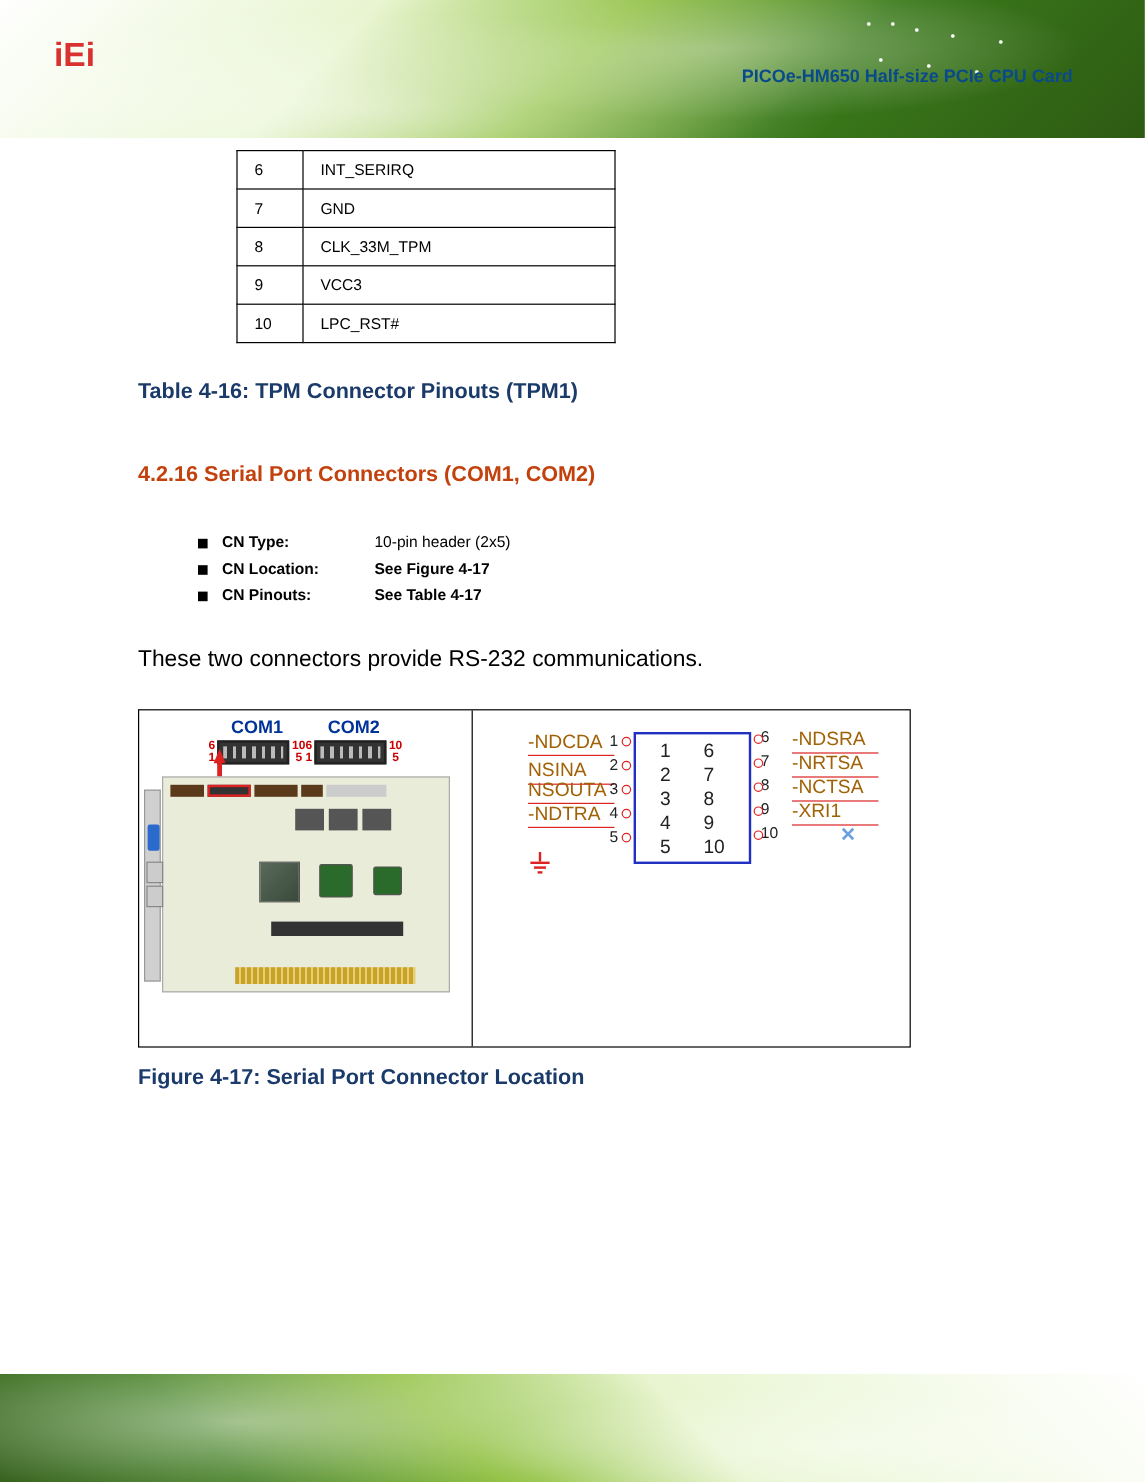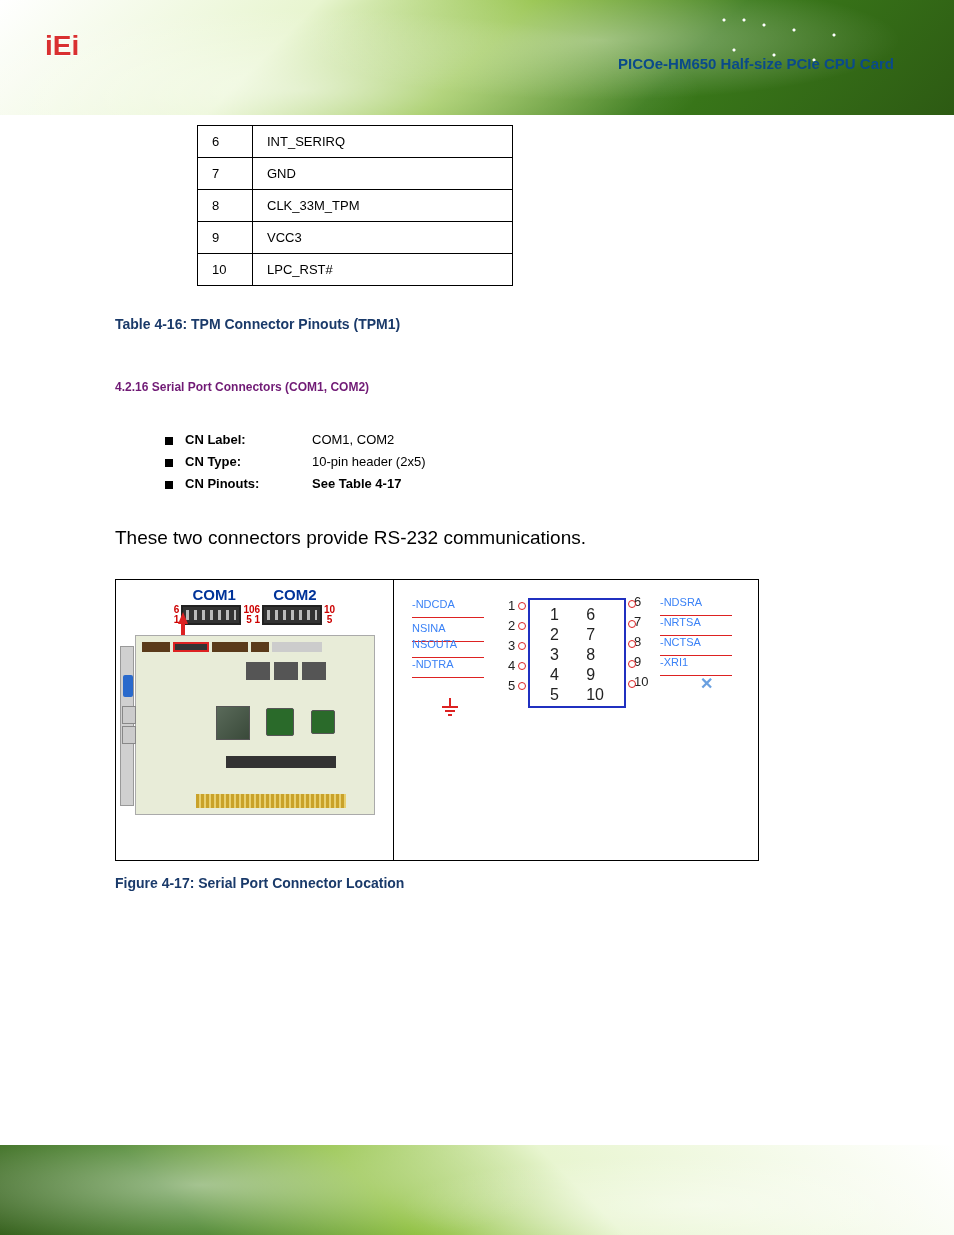--- a/index.html
+++ b/index.html
@@ -82,25 +82,25 @@
   }
   .small-table td {
     border:1px solid #000;
     padding: 6px 14px;
     font-size:13px;
     height:32px;
   }
   .small-table td:first-child { width:55px; text-align:left; }
   .small-table td:nth-child(2) { width:260px; }
   .caption {
-    font-size:14px; font-weight:bold; color:#1a3a6a;
+    font-size:18px; font-weight:bold; color:#1a3a6a;
     margin: 8px 0 48px 0;
   }
   .section-head {
-    font-size:12px; font-weight:bold; color:#701a75;
+    font-size:18px; font-weight:bold; color:#c2410c;
     margin: 0 0 38px 0;
   }
   .bullet-block {
     margin-left:50px; margin-bottom:32px;
   }
   .bullet-line {
     display:flex; gap:12px; margin:7px 0;
     font-size:13px;
   }
   .bullet-sq {
@@ -188,22 +188,23 @@
   }
   .pin-box {
     position:absolute; top:8px; left:116px; width:98px; height:110px;
     border:2px solid #2030c0; background:#fff;
   }
   .pin-col { position:absolute; top:6px; font-size:16px; font-family:Arial; color:#222; }
   .pin-col.left { left:20px; }
   .pin-col.right { right:20px; }
   .pin-col div { height:20px; }
   .sig {
-    position:absolute; font-size:11px; color:#3b82f6; font-family:Arial;
+    position:absolute; font-size:16px; color:#a16207; font-family:Arial;
     height:20px;
+    margin-left:28px;
   }
   .sig.l { left:0; text-align:left; width:72px; border-bottom:1px solid #d22; }
   .sig.r { right:0; text-align:left; width:72px; border-bottom:1px solid #d22; }
   .pinnum {
     position:absolute; font-size:13px; color:#222;
   }
   .circ {
     position:absolute; width:8px; height:8px; border:1px solid #d22; border-radius:50%; background:#fff;
   }
   .gnd {
@@ -264,27 +265,27 @@
   </tbody>
     </table>
 
   <div class="caption">Table 4-16: TPM Connector Pinouts (TPM1)</div>
 
   <div class="section-head">4.2.16 Serial Port Connectors (COM1, COM2)</div>
 
   <div class="bullet-block">
     <div class="bullet-line">
       <div class="bullet-sq"></div>
-      <div class="bullet-label">CN Label:</div>
-      <div>COM1, COM2</div>
+      <div class="bullet-label">CN Type:</div>
+      <div>10-pin header (2x5)</div>
     </div>
     <div class="bullet-line">
       <div class="bullet-sq"></div>
-      <div class="bullet-label">CN Type:</div>
-      <div>10-pin header (2x5)</div>
+      <div class="bullet-label">CN Location:</div>
+      <div><b>See Figure 4-17</b></div>
     </div>
     <div class="bullet-line">
       <div class="bullet-sq"></div>
       <div class="bullet-label">CN Pinouts:</div>
       <div><b>See Table 4-17</b></div>
     </div>
   </div>
 
   <div class="body-text">These two connectors provide RS-232 communications.</div>
 

